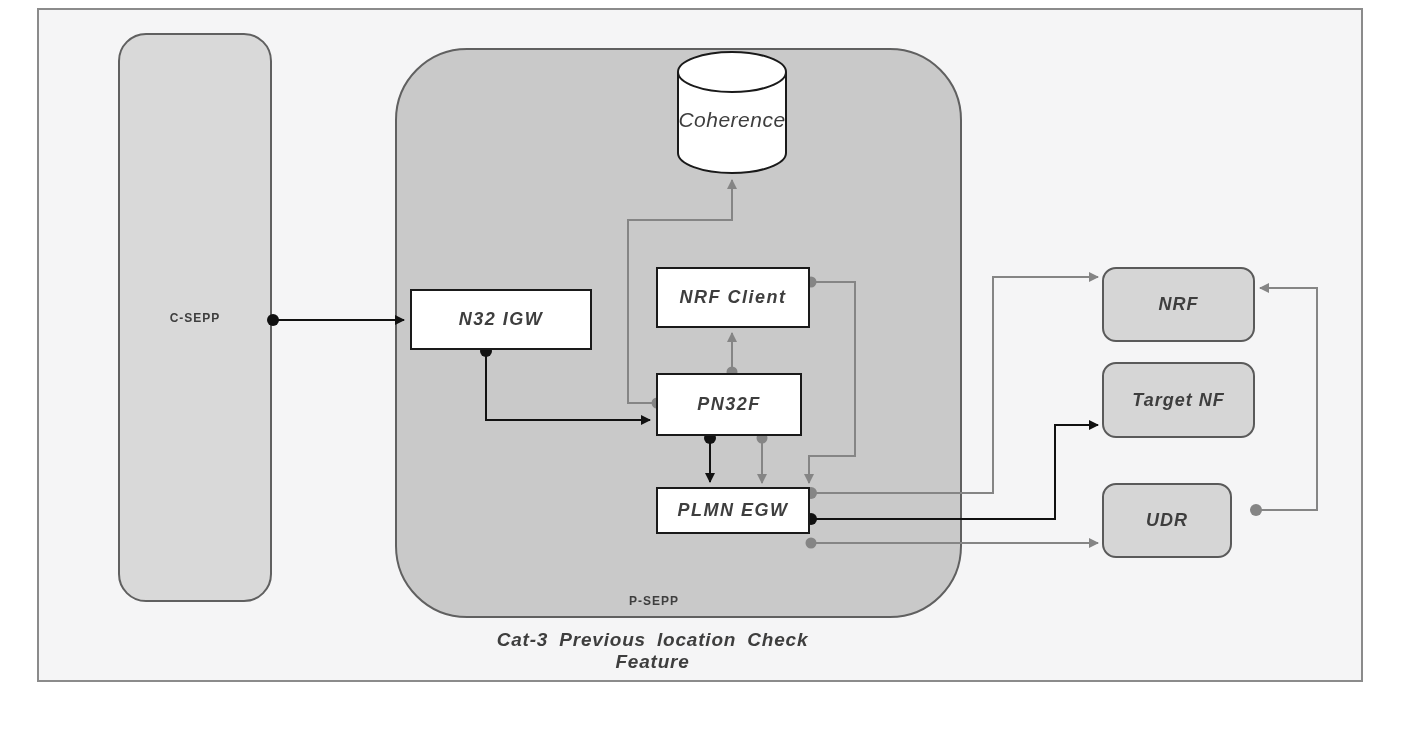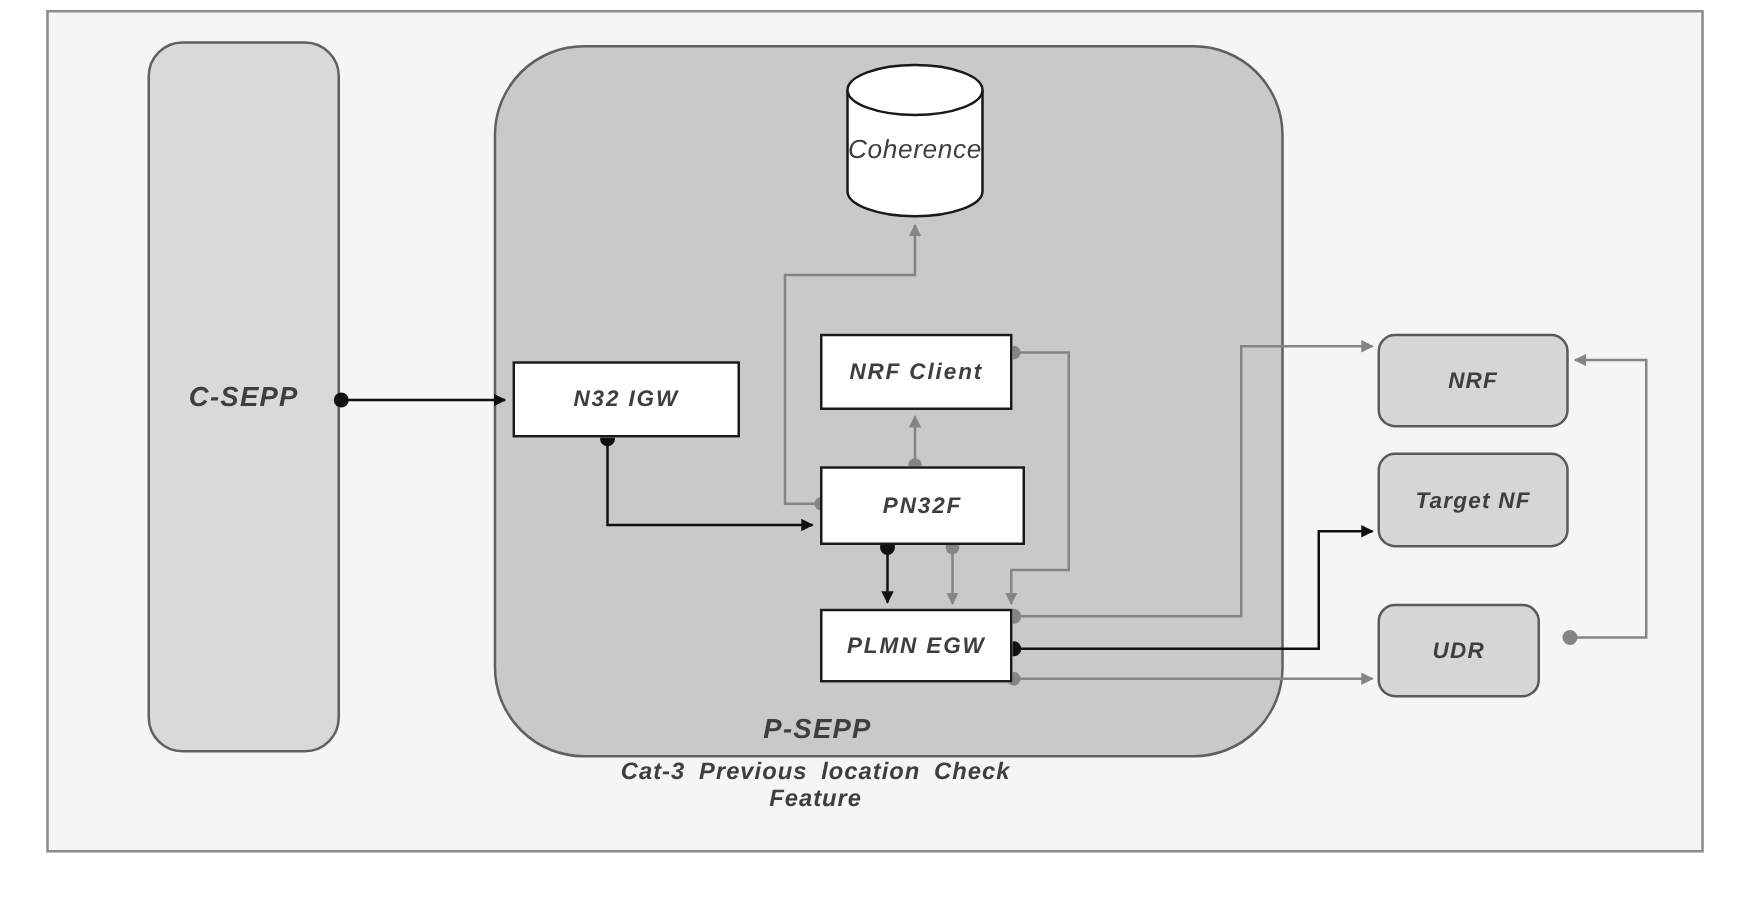--- a/index.html
+++ b/index.html
@@ -10,42 +10,42 @@
     --edge_gray:#858585; --edge_black:#111111; --label_color:#3e3e3e;
   }
   html,body{margin:0;padding:0;}
   body{background:var(--canvas_bg); font-family:"Liberation Sans", sans-serif;}
   .stage{position:relative;width:1401px;height:729px;background:var(--canvas_bg);overflow:hidden;}
   .frame{position:absolute;left:37px;top:8px;width:1326px;height:674px;
          background:var(--frame_bg);border:2px solid var(--frame_border);box-sizing:border-box;}
   .group{position:absolute;box-sizing:border-box;border:2px solid var(--group_border);}
   .csepp{left:118px;top:33px;width:154px;height:569px;border-radius:28px;
          background:var(--csepp_fill);display:flex;align-items:center;justify-content:center;}
-  .psepp{left:395px;top:36px;width:632px;height:570px;border-radius:72px;
+  .psepp{left:395px;top:48px;width:567px;height:570px;border-radius:72px;
          background:var(--psepp_fill);}
-  .glabel{font-weight:bold;font-style:italic;font-size:22px;letter-spacing:1px;
+  .glabel{font-weight:bold;font-size:12px;letter-spacing:1px;
           color:var(--label_color);}
   .psepp-label{position:absolute;left:127px;bottom:8px;width:260px;text-align:center;}
   .node{position:absolute;box-sizing:border-box;background:var(--node_fill);
         border:2px solid var(--node_border);display:flex;align-items:center;justify-content:center;
         font-weight:bold;font-style:italic;font-size:18px;letter-spacing:1.5px;color:var(--label_color);}
   .n32igw{left:410px;top:289px;width:182px;height:61px;}
   .nrfclient{left:656px;top:267px;width:154px;height:61px;}
-  .pn32f{left:656px;top:373px;width:164px;height:63px;}
-  .plmnegw{left:656px;top:487px;width:154px;height:59px;}
+  .pn32f{left:656px;top:373px;width:146px;height:63px;}
+  .plmnegw{left:656px;top:487px;width:154px;height:47px;}
   .ext{position:absolute;box-sizing:border-box;background:var(--ext_fill);
        border:2px solid var(--ext_border);border-radius:14px;display:flex;align-items:center;
        justify-content:center;font-weight:bold;font-style:italic;font-size:18px;
        letter-spacing:1px;color:var(--label_color);}
   .nrf{left:1102px;top:235px;width:153px;height:75px;margin-top:32px;}
   .targetnf{left:1102px;top:362px;width:153px;height:76px;}
   .udr{left:1102px;top:483px;width:130px;height:75px;}
   .coh-label{position:absolute;left:662px;top:108px;width:140px;text-align:center;
              font-weight:normal;font-style:italic;font-size:21px;letter-spacing:0.5px;color:var(--label_color);}
-  .caption{position:absolute;left:455px;top:607px;width:395px;height:22px;line-height:22px;
+  .caption{position:absolute;left:455px;top:629px;width:395px;height:22px;line-height:22px;
            text-align:center;font-weight:bold;font-style:italic;font-size:19px;
            letter-spacing:0.8px;word-spacing:5px;color:var(--label_color);}
   svg.wires{position:absolute;left:0;top:0;pointer-events:none;}
   .edge-gray{stroke:var(--edge_gray);stroke-width:2;fill:none;}
   .edge-black{stroke:var(--edge_black);stroke-width:2;fill:none;}
   .dot-gray{fill:var(--edge_gray);stroke:none;}
   .dot-black{fill:var(--edge_black);stroke:none;}
   .fill-gray{fill:var(--edge_gray);}
   .fill-black{fill:var(--edge_black);}
   .cyl{fill:#ffffff;stroke:var(--node_border);stroke-width:2;}

